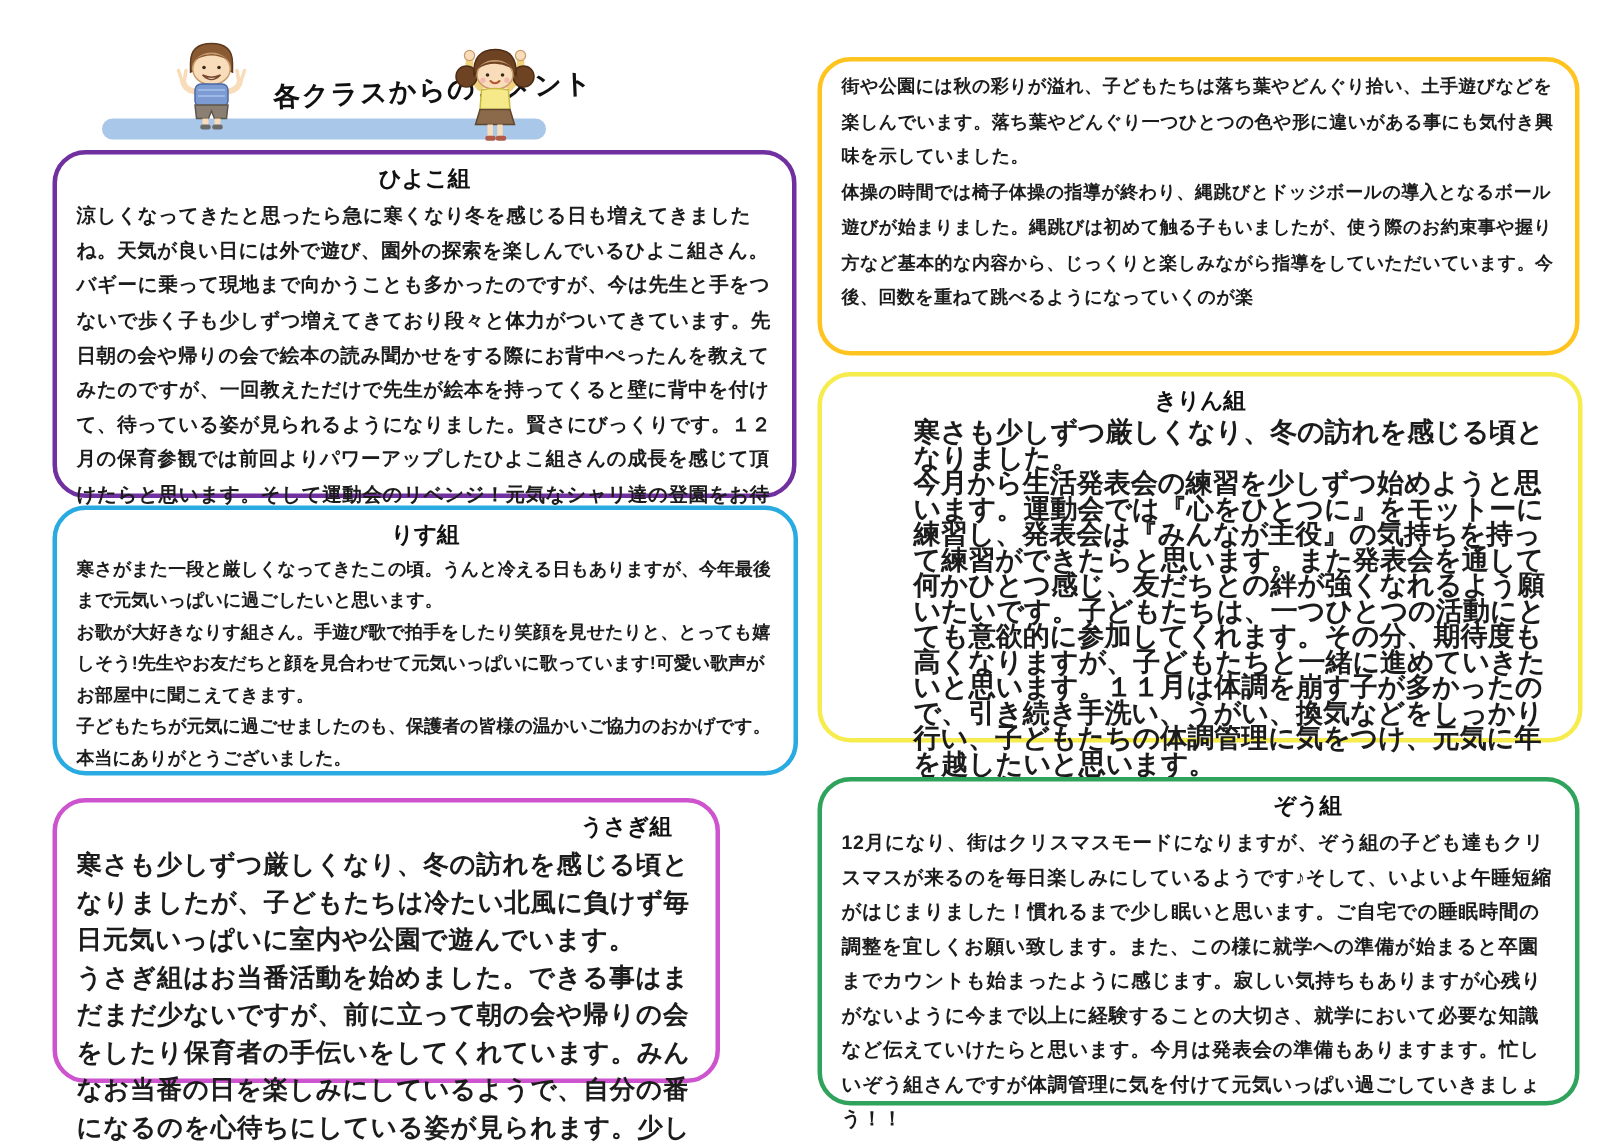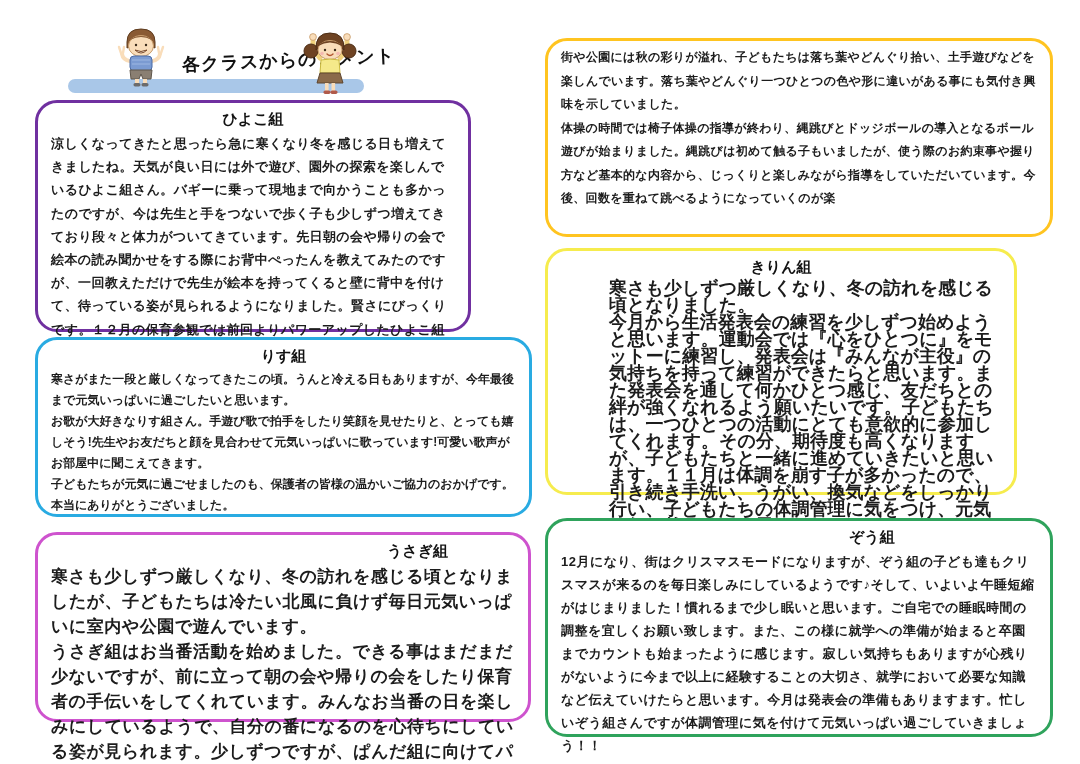--- a/index.html
+++ b/index.html
@@ -12,25 +12,25 @@
   .swoosh { position:absolute; left:68px; top:79px; width:296px; height:14px; border-radius:8px; background:#a9c7e8; }
   .page-title { position:absolute; left:182px; top:48px; font-size:18px; font-weight:bold; letter-spacing:1px; transform:rotate(-2.5deg); white-space:nowrap; color:#111; }
   .boy-illo  { position:absolute; left:110px; top:24px; }
   .girl-illo { position:absolute; left:298px; top:20px; }
 
   
   .class-box { position:absolute; border:3px solid #888; border-radius:22px; background:#fff; padding:5px 13px 0 13px; }
   .class-title { font-size:15px; font-weight:bold; text-align:center; margin:2px 0 3px 0; color:#111; }
   .class-text { font-weight:bold; white-space:pre-line; color:#1c1c1c; }
 
-  .box-hiyoko { left:35px;  top:100px; width:436px; height:232px; }
+  .box-hiyoko { left:35px;  top:100px; width:496px; height:232px; }
   .box-risu   { left:35px;  top:337px; width:497px; height:180px; }
-  .box-usagi  { left:35px;  top:532px; width:496px; height:190px; }
+  .box-usagi  { left:35px;  top:532px; width:445px; height:190px; }
   .box-panda  { left:545px; top:38px;  width:508px; height:199px; }
-  .box-kirin  { left:545px; top:248px; width:472px; height:247px; }
+  .box-kirin  { left:545px; top:248px; width:510px; height:247px; }
   .box-zou    { left:545px; top:518px; width:508px; height:219px; }
 
   .box-hiyoko .class-text { font-size:13px;   line-height:23.2px; letter-spacing:0.4px; }
   .box-risu   .class-text { font-size:12px; line-height:21px;   letter-spacing:0; }
   .box-usagi  .class-text { font-size:17px; line-height:25px;   letter-spacing:0.5px; }
   .box-panda  .class-text { font-size:12px; line-height:23.5px; letter-spacing:0.3px; }
   .box-kirin  .class-text { font-size:18px; line-height:17px; letter-spacing:0;margin-left:48px; }
   .box-zou    .class-text { font-size:13px;   line-height:23px;   letter-spacing:0.5px; }
 
   

